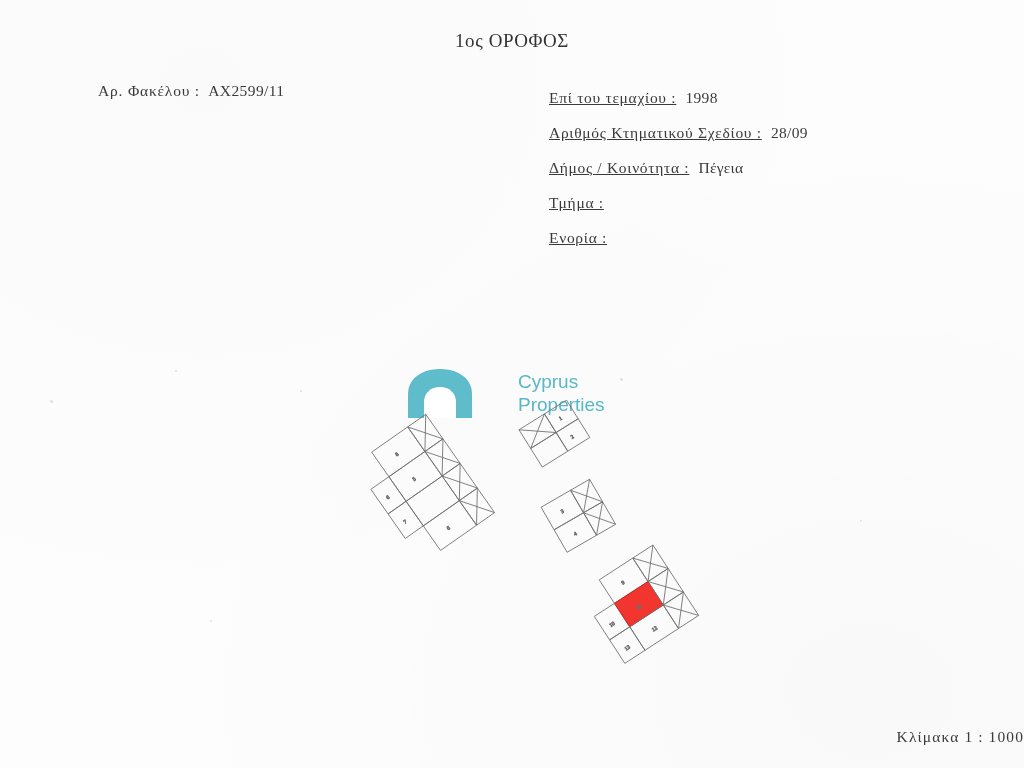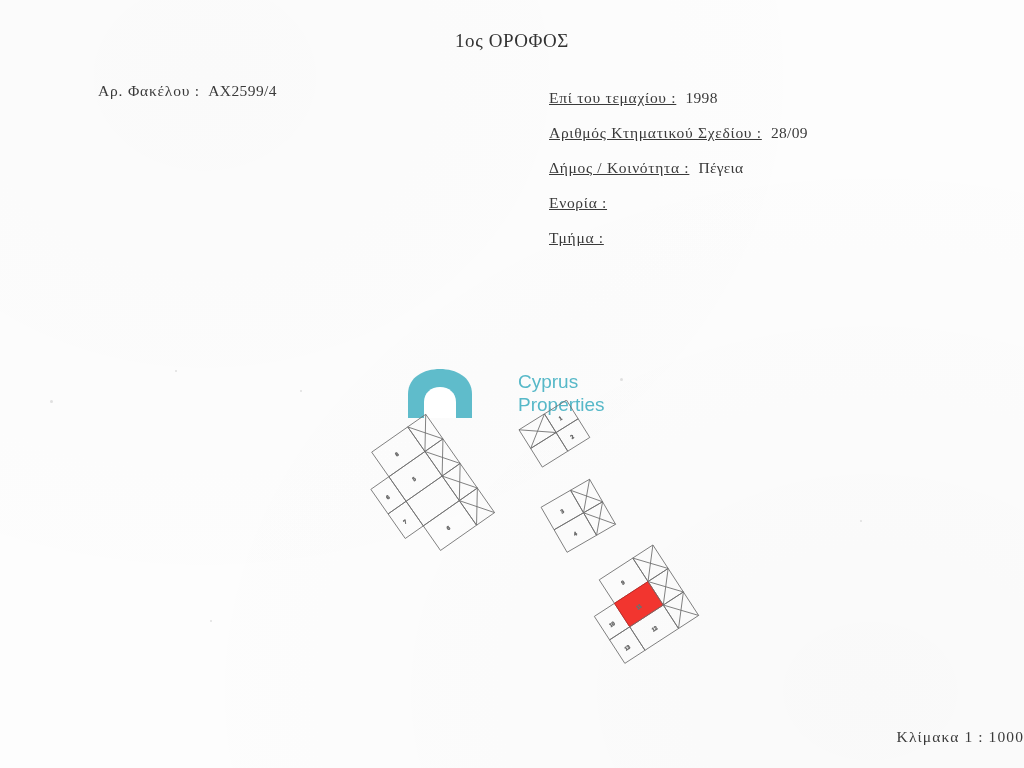--- a/index.html
+++ b/index.html
@@ -125,42 +125,42 @@
 </style>
 </head>
 <body>
 
 <div id="page">
 
   <div class="doc-title">1ος ΟΡΟΦΟΣ</div>
 
   <div class="file-ref">
     <span class="lbl">Αρ.  Φακέλου :</span>
-    <span class="val">ΑΧ2599/4</span>
+    <span class="val">ΑΧ2599/11</span>
   </div>
 
   <div class="info-block">
     <div class="info-row">
       <span class="lbl">Επί  του  τεμαχίου :</span>
       <span class="val">1998</span>
     </div>
     <div class="info-row">
       <span class="lbl">Αριθμός  Κτηματικού  Σχεδίου :</span>
       <span class="val">28/09</span>
     </div>
     <div class="info-row">
       <span class="lbl">Δήμος / Κοινότητα :</span>
       <span class="val">Πέγεια</span>
     </div>
     <div class="info-row">
+      <span class="lbl">Τμήμα  :</span>
+      <span class="val"></span>
+    </div>
+    <div class="info-row">
       <span class="lbl">Ενορία :</span>
-      <span class="val"></span>
-    </div>
-    <div class="info-row">
-      <span class="lbl">Τμήμα  :</span>
       <span class="val"></span>
     </div>
   </div>
 
   <div class="watermark">
     <svg class="wm-logo" viewBox="0 0 100 52">
       <path d="M4 50 L4 26 C4 9 20 1 36 1 C52 1 68 9 68 26 L68 50 Z" fill="#49b3c4" opacity="0.88"></path>
       <path d="M20 50 L20 34 C20 25 27 19 36 19 C45 19 52 25 52 34 L52 50 Z" fill="#ffffff"></path>
     </svg>
     <div class="wm-text">

